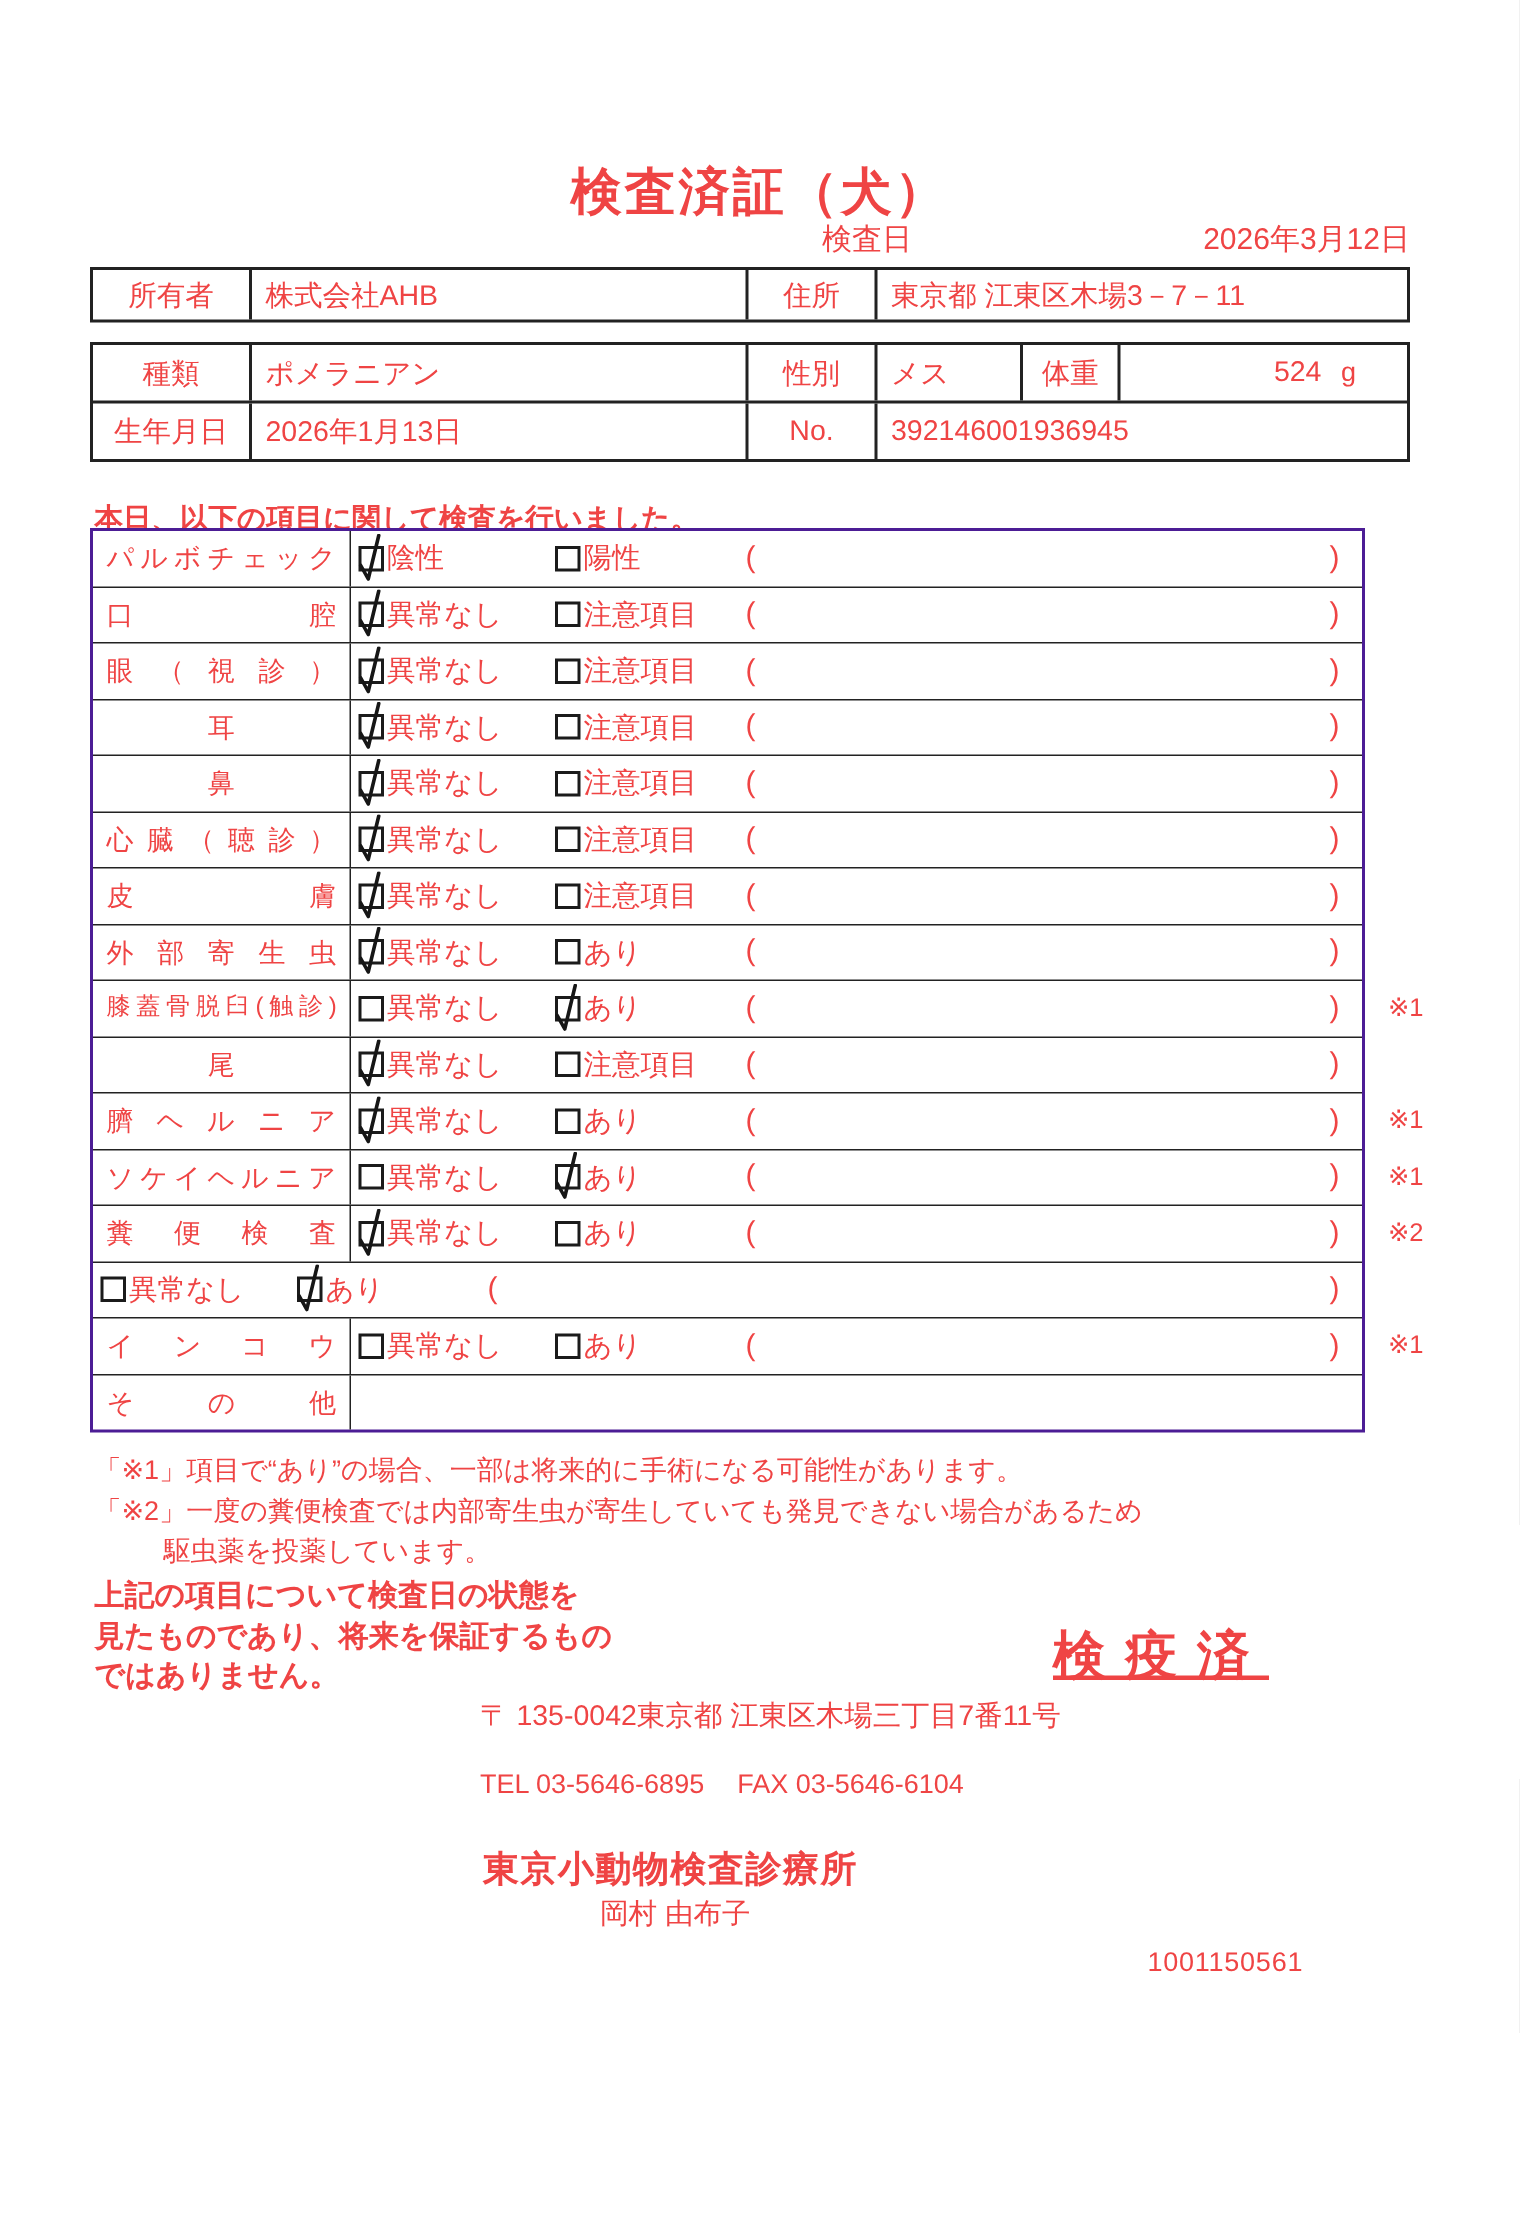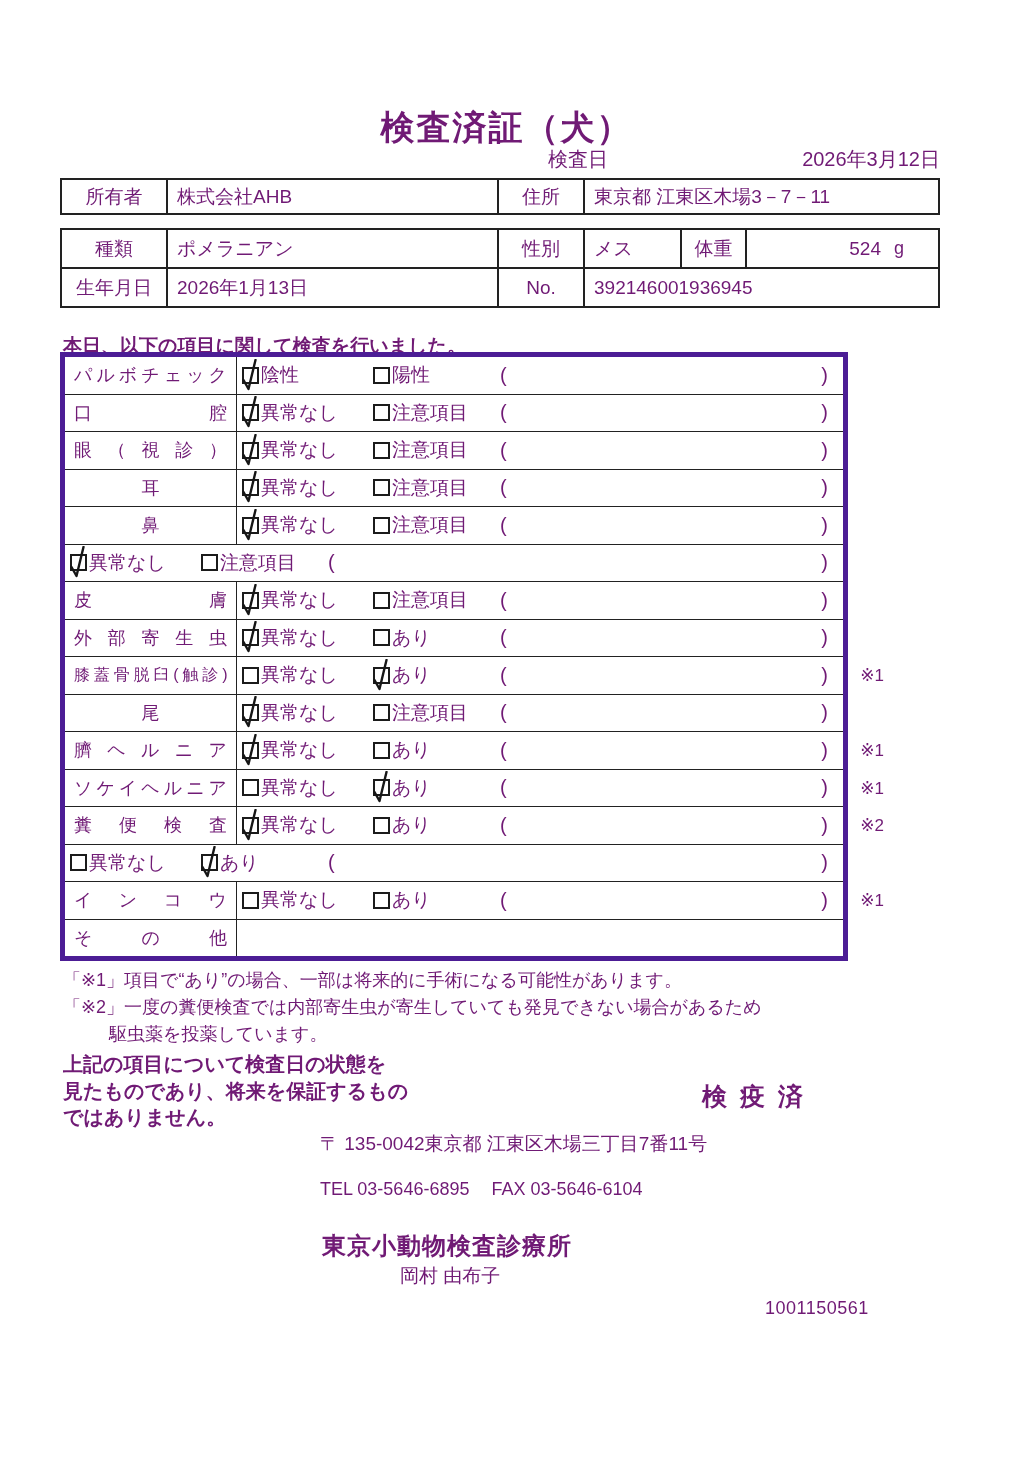--- a/index.html
+++ b/index.html
@@ -1,17 +1,17 @@
 <!DOCTYPE html>
 <html><head>
 <meta charset="utf-8">
 <style>
   html,body{margin:0;padding:0;background:#e8e8e8;}
   .page{position:relative;width:1013px;height:1477px;margin:0 auto;background:#ffffff;
-        color:#701a75;font-family:"Liberation Sans","DejaVu Sans",sans-serif;overflow:hidden;}
+        color:#ef4444;font-family:"Liberation Sans","DejaVu Sans",sans-serif;overflow:hidden;}
 
   .title{position:absolute;top:82px;left:0;width:100%;text-align:center;
          font-size:34px;font-weight:600;letter-spacing:2px;}
 
   .date-row{position:absolute;top:146px;left:548px;right:73px;display:flex;
             justify-content:space-between;font-size:20px;font-weight:500;}
 
   
   .tbl{position:absolute;left:60px;width:880px;border:2px solid #222;box-sizing:border-box;background:#fff;}
   .owner-tbl{top:178px;}
@@ -23,21 +23,21 @@
   .cell{display:flex;align-items:center;box-sizing:border-box;font-size:19px;overflow:hidden;white-space:nowrap;}
   .cell.bl{border-left:2px solid #222;}
   .cell.head{justify-content:center;font-weight:500;}
   .cell.val{padding-left:9px;}
   .cell.num{justify-content:flex-end;padding-right:34px;}
   .unit{margin-left:13px;font-size:18px;}
 
   .intro{position:absolute;top:314px;left:63px;font-size:19px;font-weight:600;}
 
   
-  .checklist{position:absolute;top:352px;left:60px;width:788px;border:5px solid #4c1d95;box-sizing:border-box;background:#fff;}
+  .checklist{position:absolute;top:352px;left:60px;width:850px;border:2px solid #4c1d95;box-sizing:border-box;background:#fff;}
   .chk-row{position:relative;display:flex;height:36.5px;align-items:stretch;}
   .chk-row + .chk-row{border-top:1.5px solid #222;}
   .row-label{width:172px;flex:none;box-sizing:border-box;padding:0 9px;border-right:1.5px solid #222;
              font-size:18px;line-height:36.5px;text-align:justify;text-align-last:justify;
              text-justify:inter-character;overflow:hidden;white-space:nowrap;}
   .row-label.center{text-align:center;text-align-last:center;}
   .row-label.small{font-size:16px;letter-spacing:-0.5px;}
   .row-options{flex:1;display:flex;align-items:center;padding:0 15px 0 5px;}
   .opt{display:flex;align-items:center;font-size:19px;flex:none;}
   .opt.o1{width:131px;}
@@ -45,21 +45,21 @@
   .box{width:17px;height:17px;border:2px solid #1b1b1b;box-sizing:border-box;position:relative;margin-right:2px;flex:none;}
   .check{position:absolute;left:-4px;top:-10px;width:24px;height:34px;display:none;pointer-events:none;}
   .check.show{display:block;}
   .paren-area{flex:1;display:flex;justify-content:space-between;font-size:20px;}
   .remark{position:absolute;right:-41px;top:50%;transform:translateY(-50%);font-size:17px;white-space:nowrap;}
 
   
   .footnotes{position:absolute;top:967px;left:63px;font-size:18px;line-height:27px;font-weight:500;}
   .footnotes .cont{padding-left:46px;}
   .disclaimer{position:absolute;top:1051px;left:63px;font-size:20px;line-height:26.5px;font-weight:600;white-space:pre-line;}
-  .stamp{position:absolute;top:1080px;left:702px;font-size:25px;letter-spacing:13px;font-weight:600;}
+  .stamp{position:absolute;top:1080px;left:702px;font-size:35px;letter-spacing:13px;font-weight:600;text-decoration:underline;}
   .postal-line{position:absolute;top:1131px;left:320px;font-size:19px;display:flex;font-weight:500;}
   .tel-line{position:absolute;top:1179px;left:320px;font-size:18px;display:flex;gap:22px;font-weight:500;}
   .clinic{position:absolute;top:1230px;left:322px;font-size:24px;font-weight:600;letter-spacing:1px;}
   .vet{position:absolute;top:1263px;left:400px;font-size:19px;font-weight:500;}
   .serial{position:absolute;top:1298px;left:765px;font-size:18px;letter-spacing:0.5px;}
 </style>
 </head>
 <body>
 
 <div class="page">
@@ -222,20 +222,21 @@
         </span>
         <span class="paren-area">
           <span>(</span>
           <span>)</span>
         </span>
       </div>
 
     </div>
 
     <div class="chk-row">
+      <div class="row-label">心臓（聴診）</div>
       <div class="row-options">
         <span class="opt o1">
           <span class="box">
             <svg class="check show" viewBox="0 0 24 34">
               <path d="M3.5 21 L8.5 30 L15.5 1" fill="none" stroke="#161616" stroke-width="2.4" stroke-linecap="round" stroke-linejoin="round"></path>
             </svg>
           </span>
           <span class="opt-label-1">異常なし</span>
         </span>
         <span class="opt o2">

